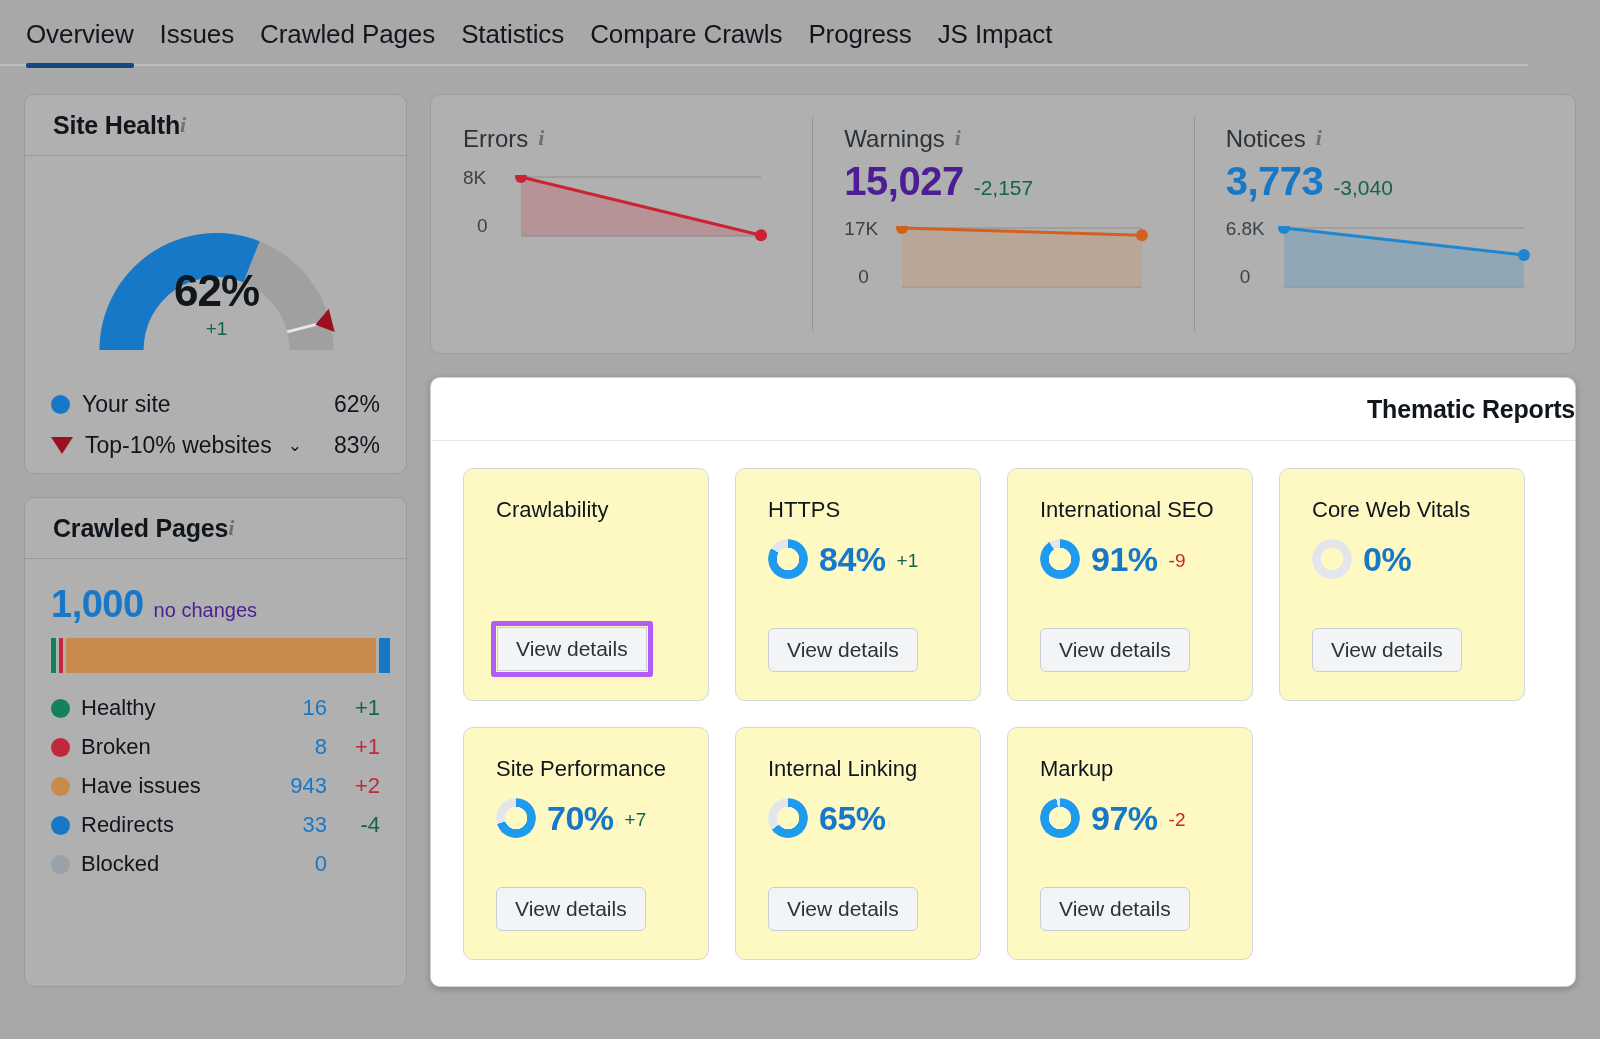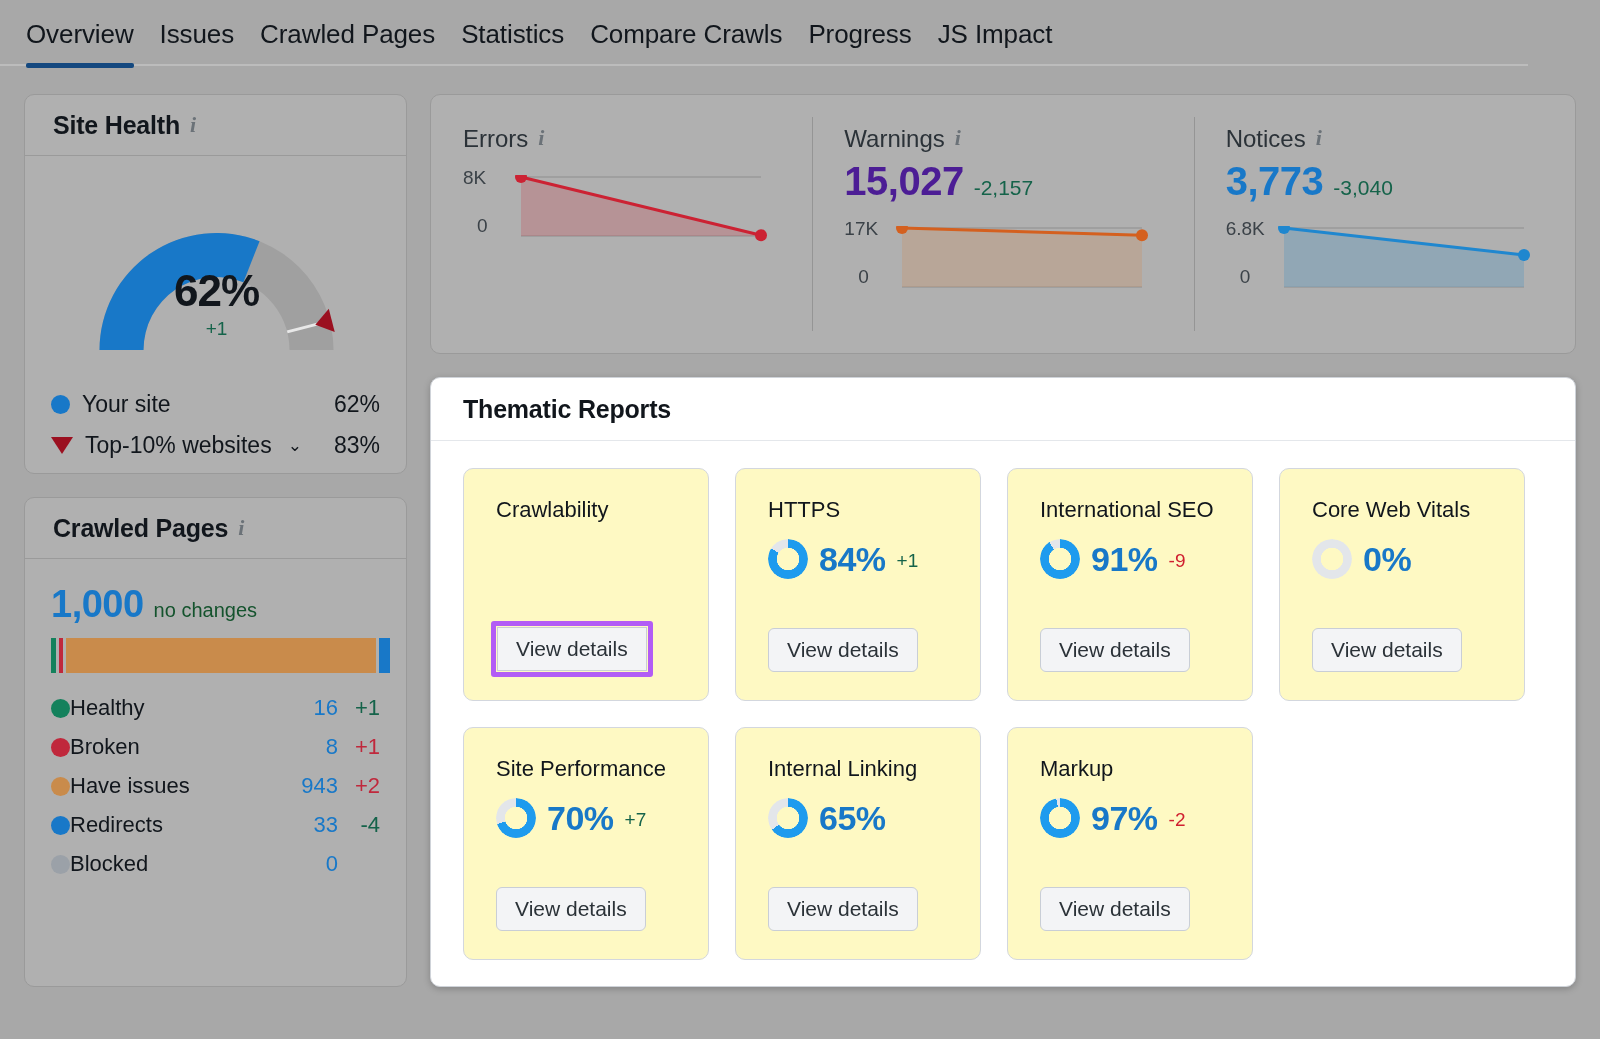--- a/index.html
+++ b/index.html
@@ -28,21 +28,21 @@
     background: #14487f; border-radius: 2px;
   }
 
   
   .panel {
     position: absolute; background: #b0b0b0;
     border: 1px solid #9a9a9a; border-radius: 10px;
   }
   .panel-head {
     height: 61px; display: flex; align-items: center; padding: 0 0 0 28px;
-    border-bottom: 1px solid #9a9a9a; gap: 10px;
+    border-bottom: 1px solid #9a9a9a; gap: 0;
   }
   .panel-title { font-size: 25px; font-weight: bold; color: #11161c; letter-spacing: -0.2px; }
   .info-i {
     font-family: "Liberation Serif", serif; font-style: italic; font-size: 22px;
     color: #6b7278; font-weight: bold;
   }
 
   
   #siteHealth { left: 24px; top: 94px; width: 383px; height: 380px; }
   .gauge-wrap { position: relative; width: 383px; height: 195px; margin-top: 22px; }
@@ -67,25 +67,25 @@
   }
   .legend-label { white-space: nowrap; }
   .legend-val { margin-left: auto; font-size: 23px; color: #11161c; }
   .chev { font-size: 17px; color: #11161c; margin-left: 4px; }
 
   
   #crawledPages { left: 24px; top: 497px; width: 383px; height: 490px; }
   .cp-body { padding: 24px 26px 0 26px; }
   .cp-total { display: flex; align-items: baseline; gap: 10px; }
   .cp-total-num { font-size: 38px; font-weight: bold; color: #1878c8; letter-spacing: -0.5px; }
-  .cp-total-note { font-size: 20px; color: #14532d; }
+  .cp-total-note { font-size: 20px; color: #4c1d95; }
   .cp-bar { display: flex; height: 35px; margin-top: 12px; gap: 3px; }
   .cp-seg { height: 100%; }
   .cp-list { margin-top: 22px; }
-  .cp-row { display: flex; align-items: center; font-size: 22px; color: #11161c; margin-bottom: 13px; }
+  .cp-row { display: flex; align-items: center; font-size: 22px; color: #11161c; margin-bottom: 13px; gap: 11px; }
   .cp-val { margin-left: auto; color: #1878c8; font-size: 22px; }
   .cp-delta { width: 42px; text-align: right; font-size: 22px; }
   .cp-delta.up { color: #15634a; }
   .cp-delta.down-red { color: #c0283c; }
   .cp-delta.down-green { color: #15634a; }
   .cp-delta.none { color: transparent; }
 
   
   #statsPanel { left: 430px; top: 94px; width: 1146px; height: 260px; }
   .stats-row { display: flex; height: 100%; }
@@ -105,20 +105,21 @@
 
   
   #thematic {
     position: absolute; left: 430px; top: 377px; width: 1146px; height: 610px;
     background: #ffffff; border: 1px solid #cfd3d9; border-radius: 10px;
     box-shadow: 0 2px 7px rgba(0,0,0,0.22);
   }
   .th-head {
     height: 63px; display: flex; align-items: center; padding-left: 32px;
     border-bottom: 1px solid #e4e7eb;
+    justify-content: flex-end;
   }
   .th-title { font-size: 25px; font-weight: bold; color: #11161c; letter-spacing: -0.2px; }
   .th-grid { padding: 27px 26px 0 32px; display: flex; flex-wrap: wrap; gap: 26px 26px; }
   .th-card {
     width: 246px; height: 233px; border: 1px solid #d3d7de; border-radius: 10px;
     padding: 28px 0 0 32px; position: relative; background: #fef9c3;
   }
   .th-card-title { font-size: 22px; color: #11161c; white-space: nowrap; }
   .th-score-row { display: flex; align-items: center; gap: 11px; margin-top: 16px; }
   .donut { width: 40px; height: 40px; flex: none; border-radius: 50%; }

